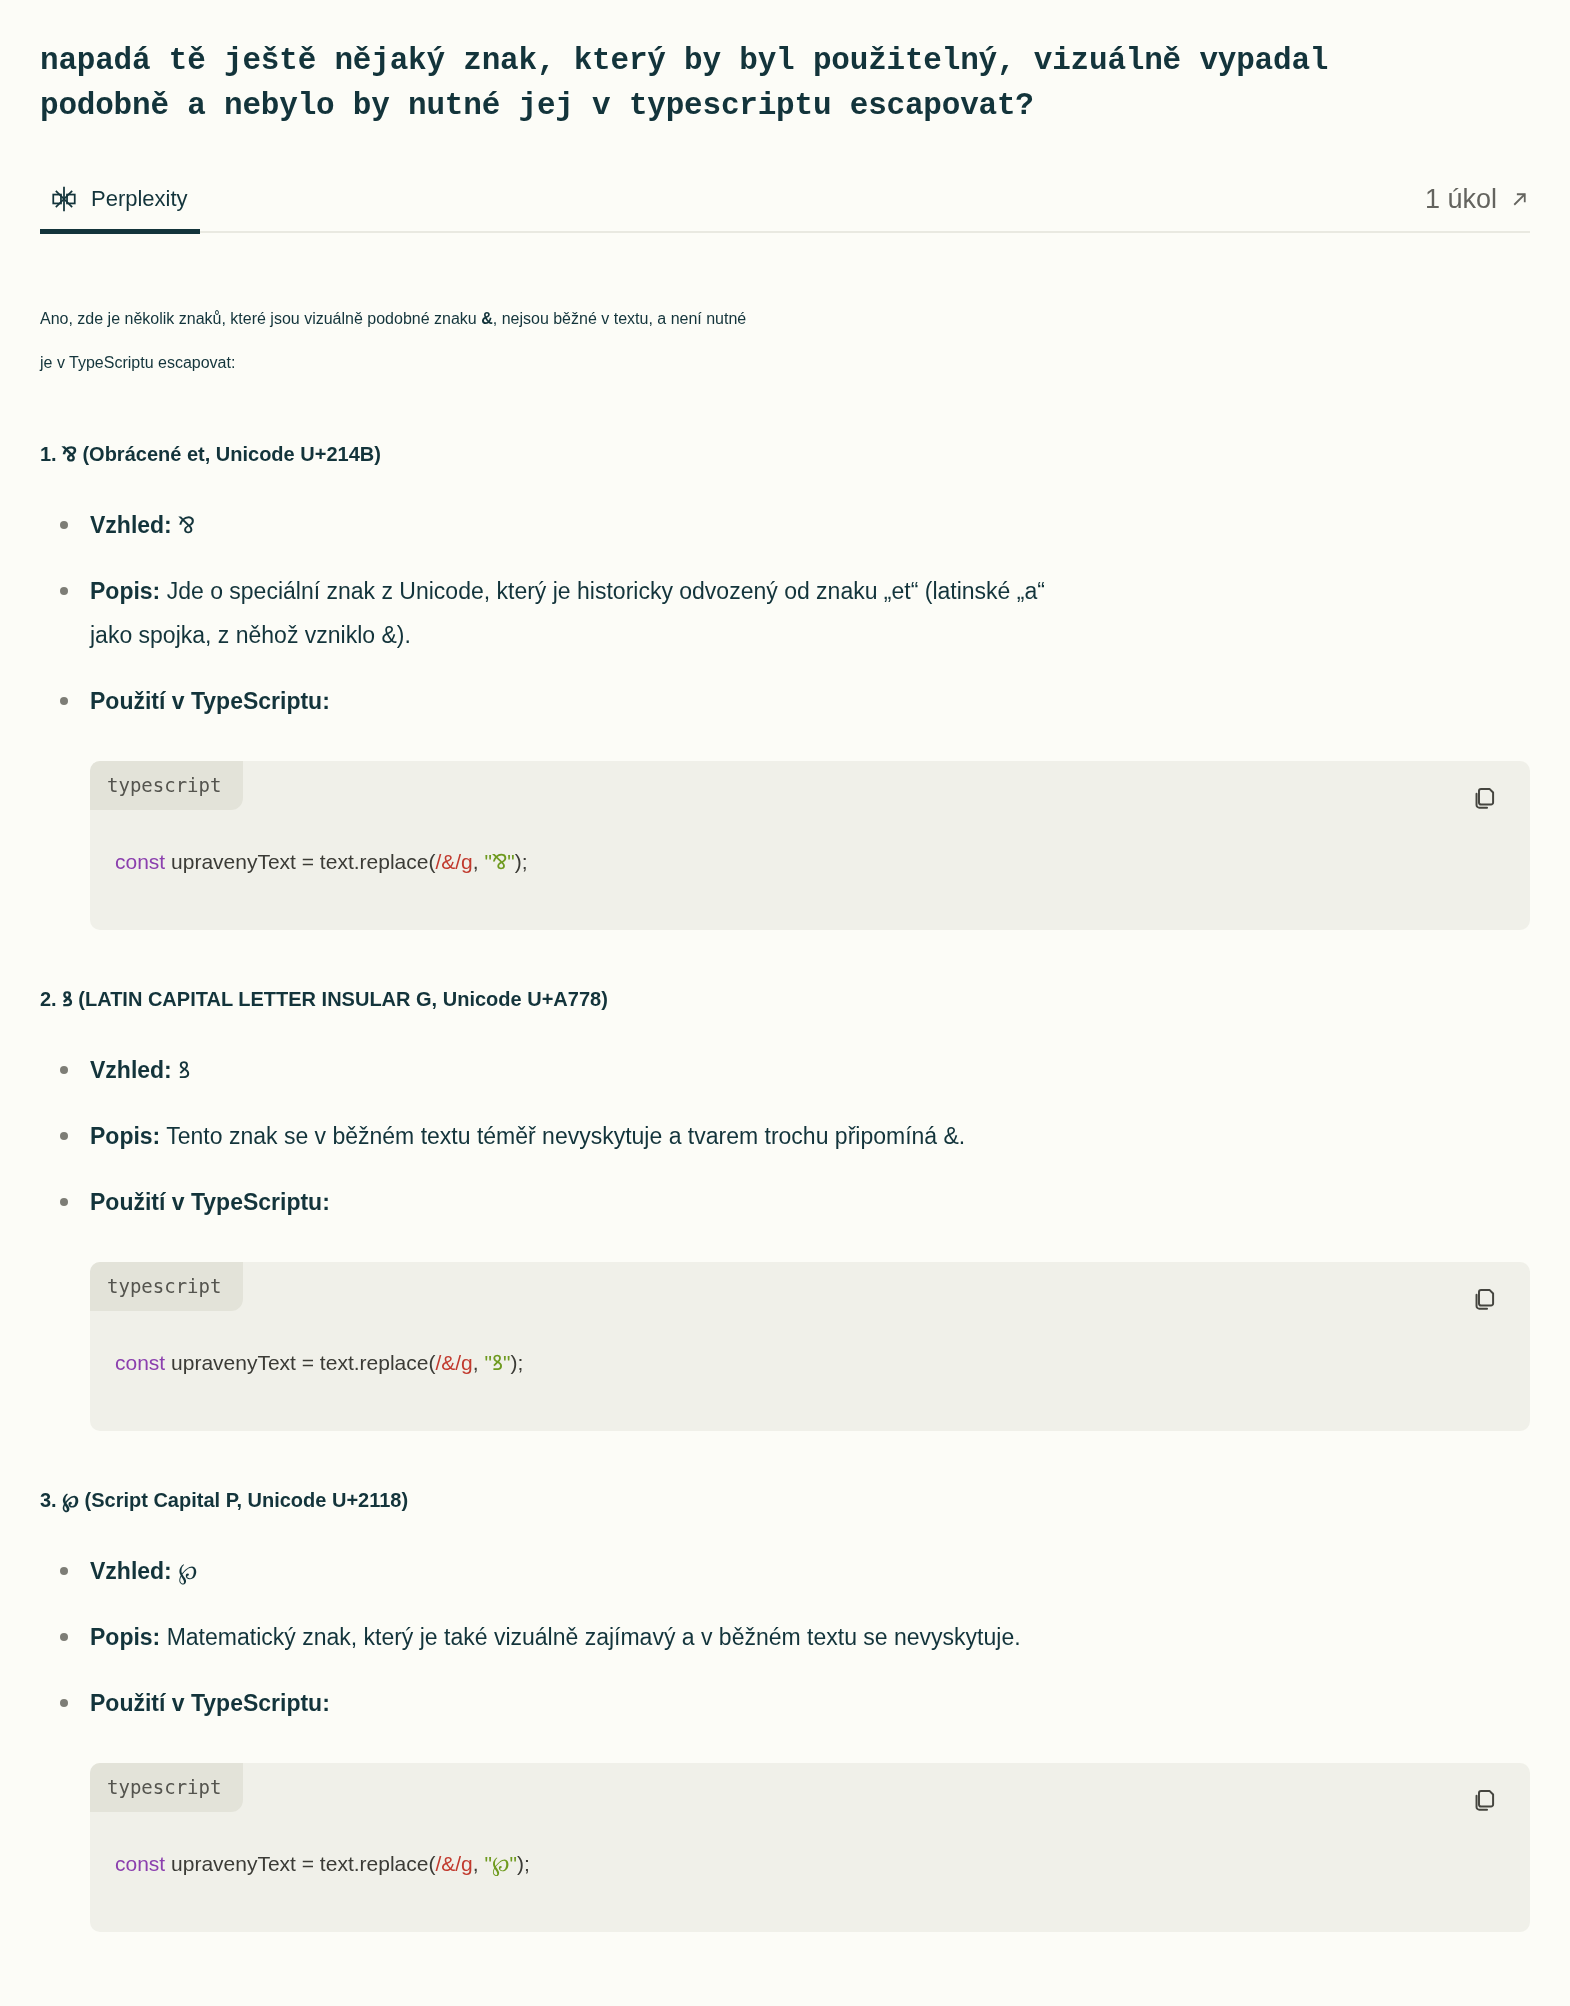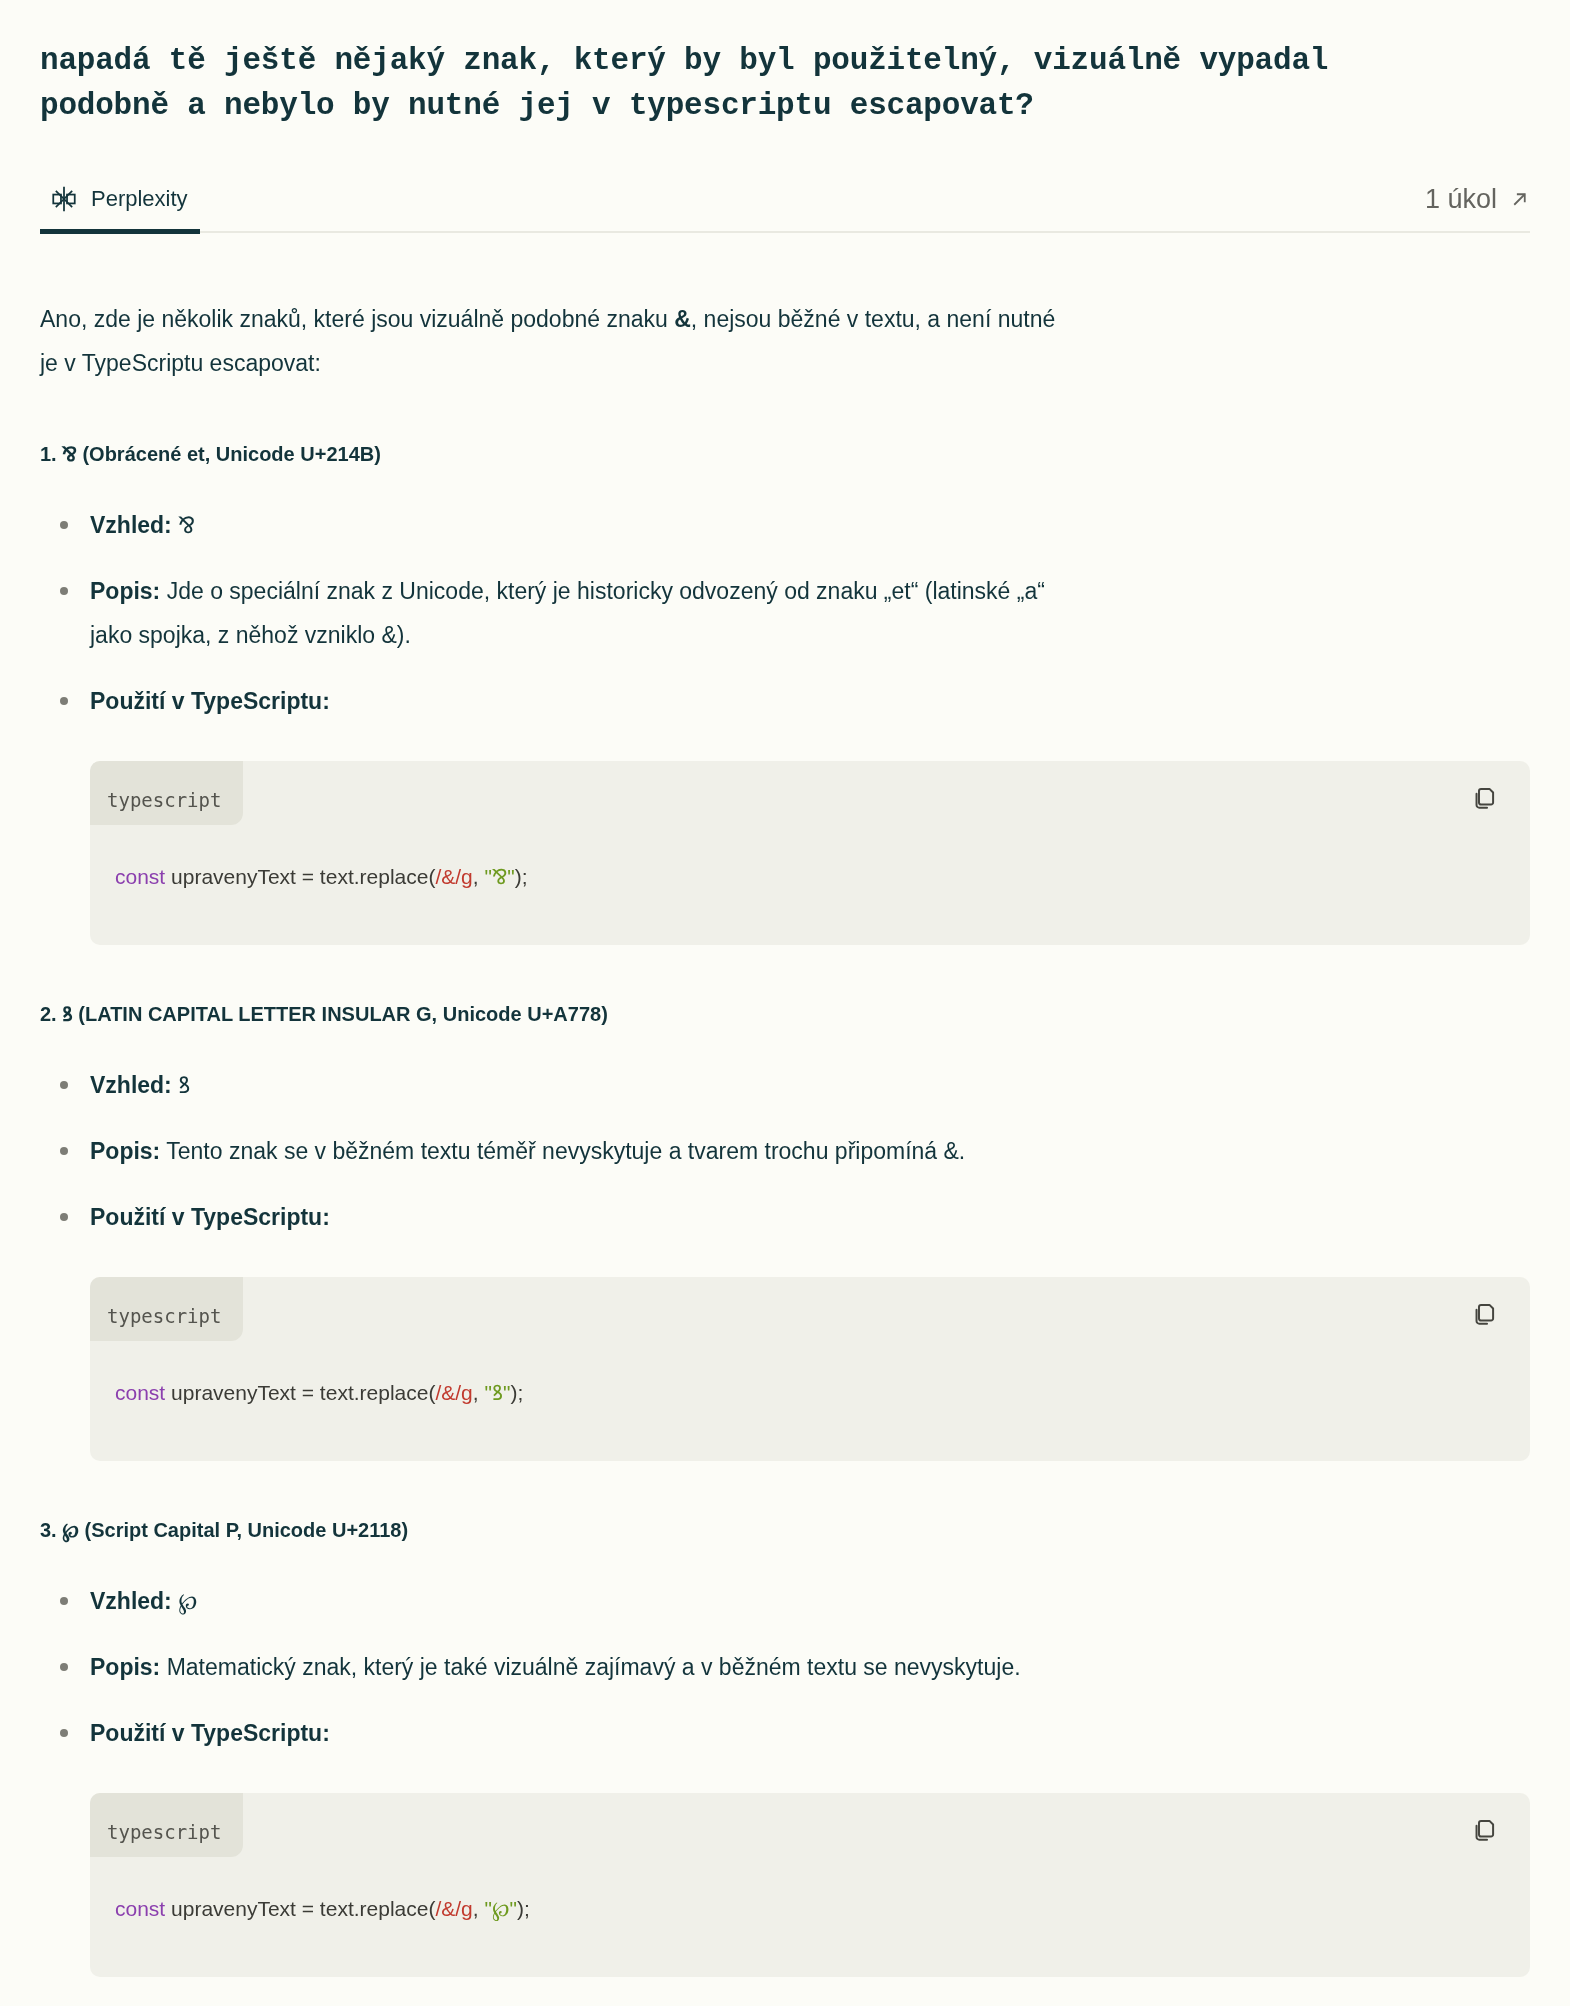--- a/index.html
+++ b/index.html
@@ -39,21 +39,21 @@
   }
   .tab-label{font-size:22px;font-weight:500;color:var(--text);}
   .tasks-link{
     display:flex;align-items:center;gap:12px;margin-bottom:16px;
     color:var(--muted);text-decoration:none;cursor:pointer;
     background:none;border:none;font-family:inherit;padding:0;
   }
   .tasks-count{font-size:27px;color:var(--muted);}
 
   .answer-intro{
-    margin-top:64px;font-size:23px;line-height:44px;white-space:pre-line;
+    margin-top:64px;font-size:16px;line-height:44px;white-space:pre-line;
     max-width:1200px;
   }
 
   .section{margin-top:52px;}
   .section-heading{
     font-size:20px;line-height:34px;font-weight:700;margin:0 0 32px 0;
   }
   .bullet-list{
     list-style:none;margin:0;padding:0;max-width:1200px;
   }
@@ -69,21 +69,21 @@
   .b{font-weight:700;}
 
   .code-block{
     position:relative;margin:38px 0 0 50px;
     background:var(--code-background);border-radius:10px;
   }
   .code-chip{
     display:inline-block;
     background:var(--chip-background);color:var(--chip-text);
     font-family:"DejaVu Sans Mono", monospace;font-size:19px;
-    padding:28px 22px 14px 17px;border-radius:10px 0 12px 0;
+    padding:13px 22px 14px 17px;border-radius:10px 0 12px 0;
   }
   .code-line{
     margin:0;padding:38px 24px 54px 25px;
     font-family:Liberation Sans, sans-serif;font-size:21px;line-height:28px;
     color:var(--code-plain);white-space:pre;
   }
   .c-pl{color:var(--code-plain);}
   .c-kw{color:var(--code-keyword);}
   .c-re{color:var(--code-regexp);}
   .c-str{color:var(--code-string);}

